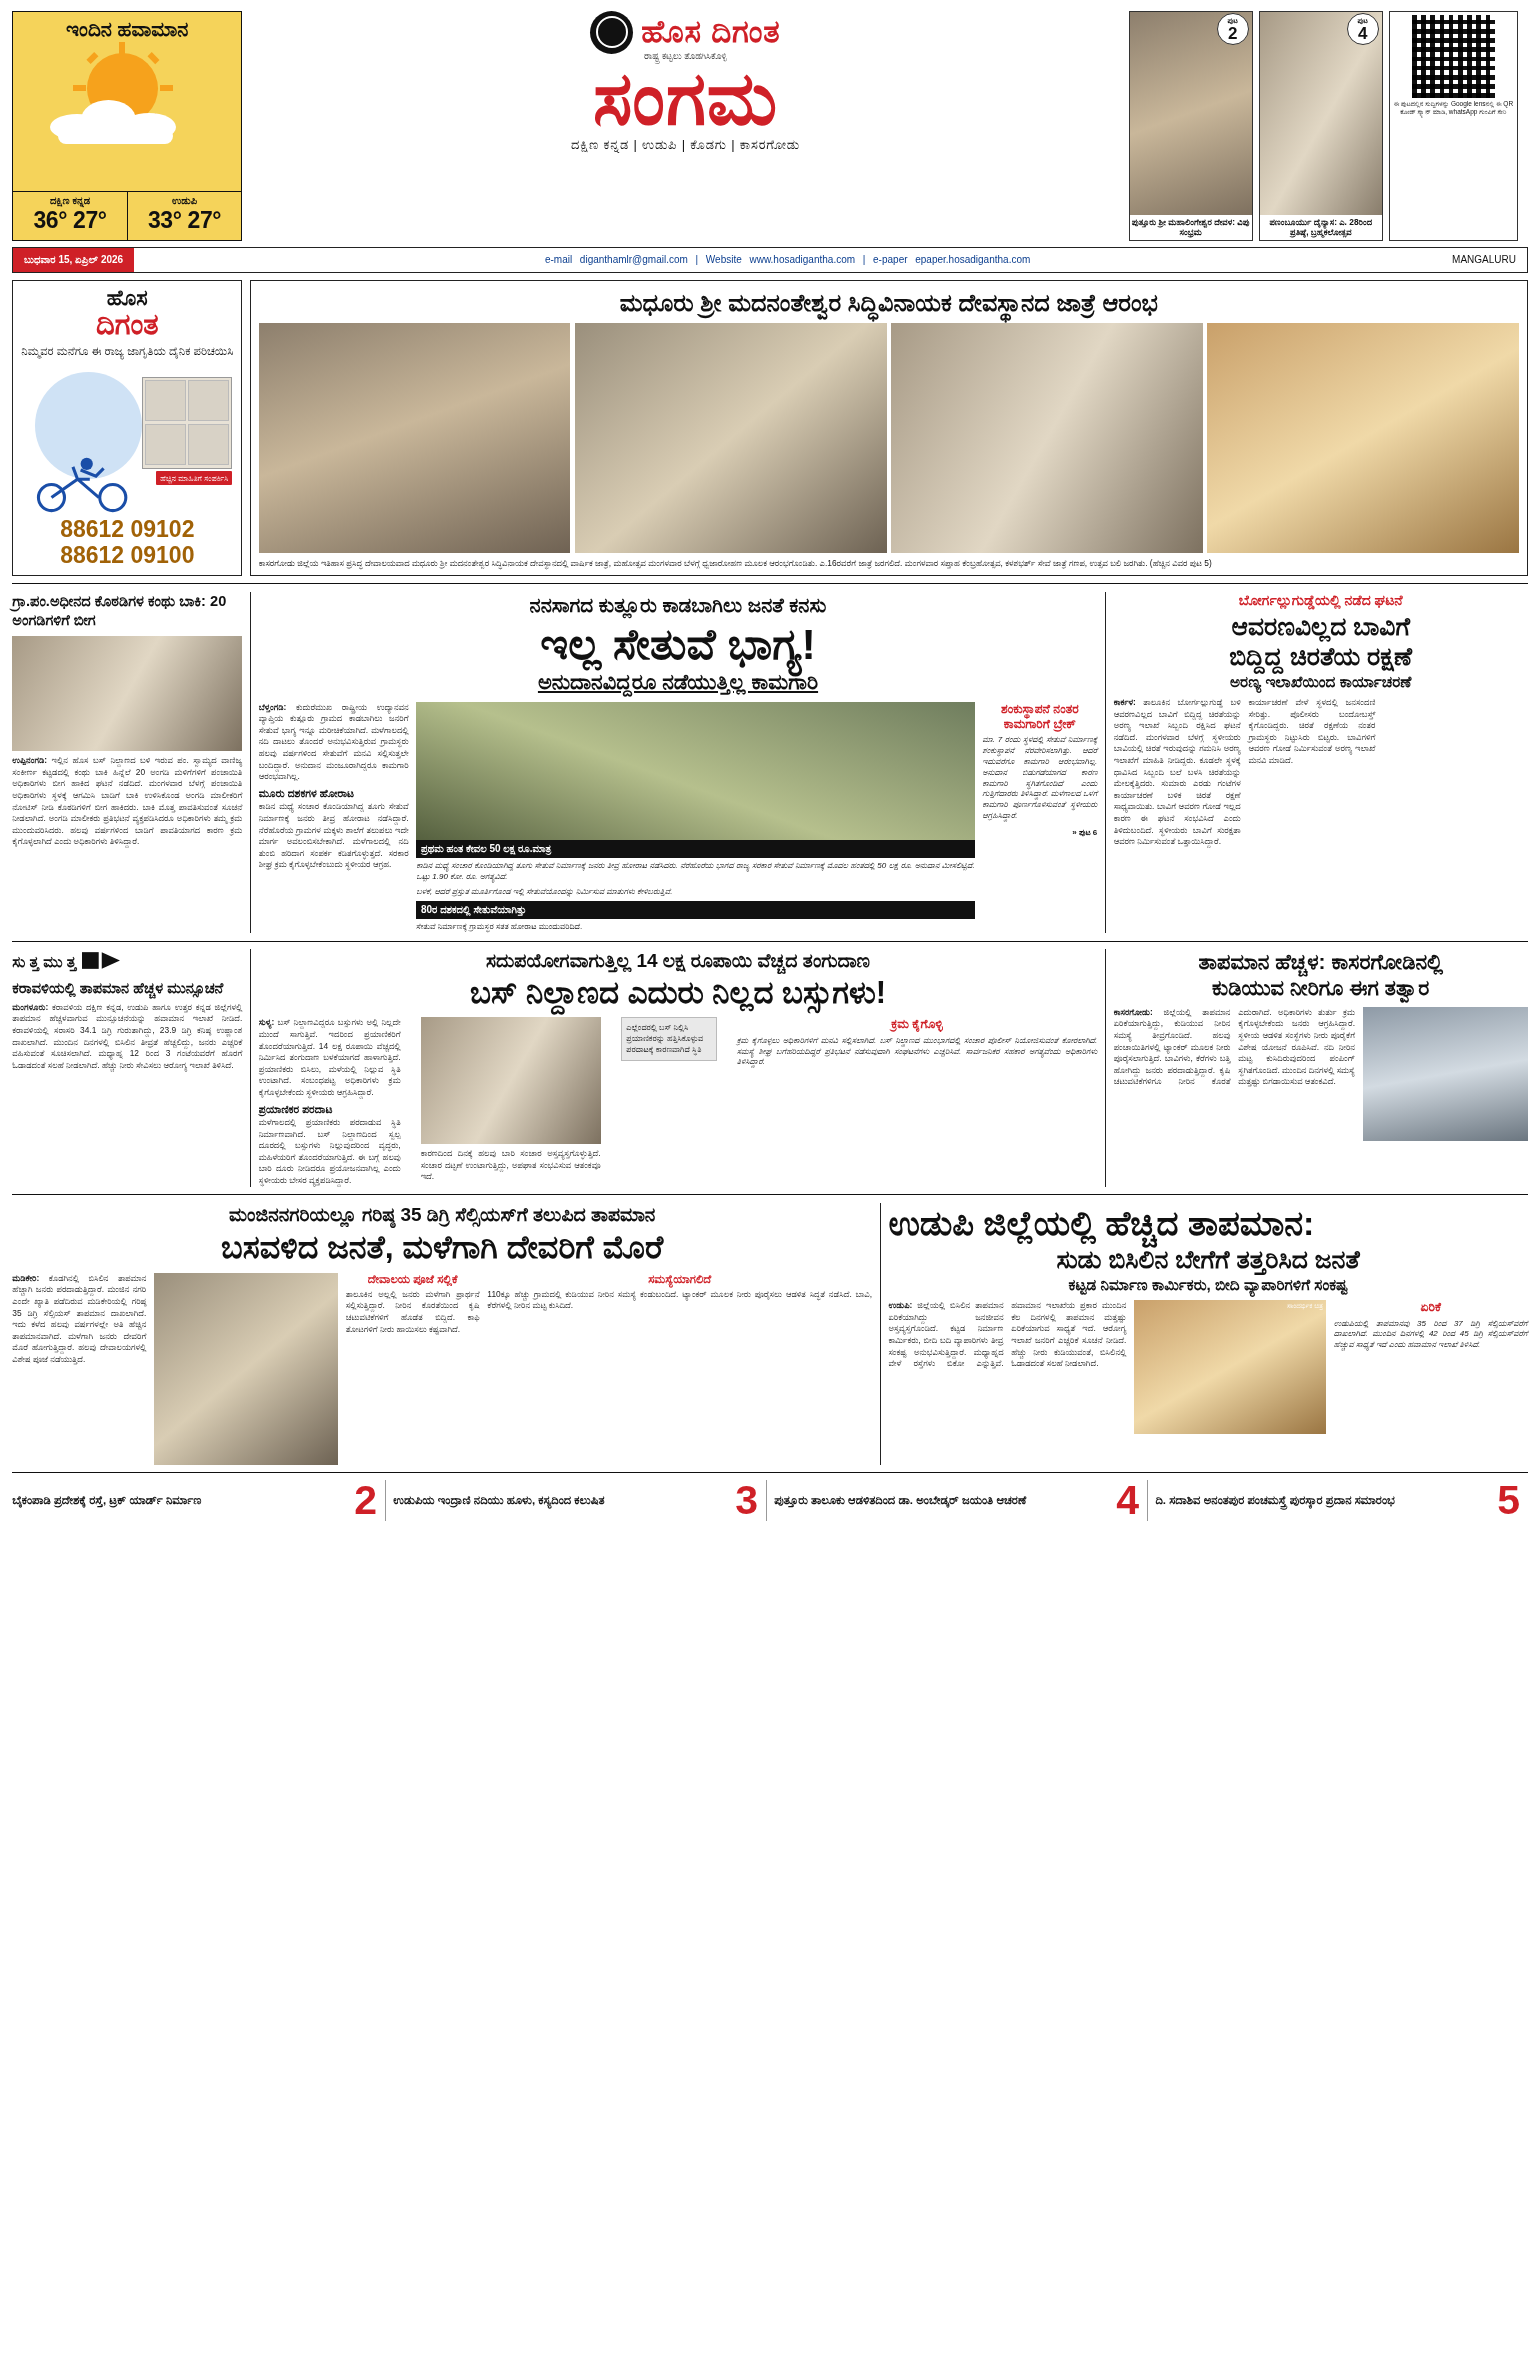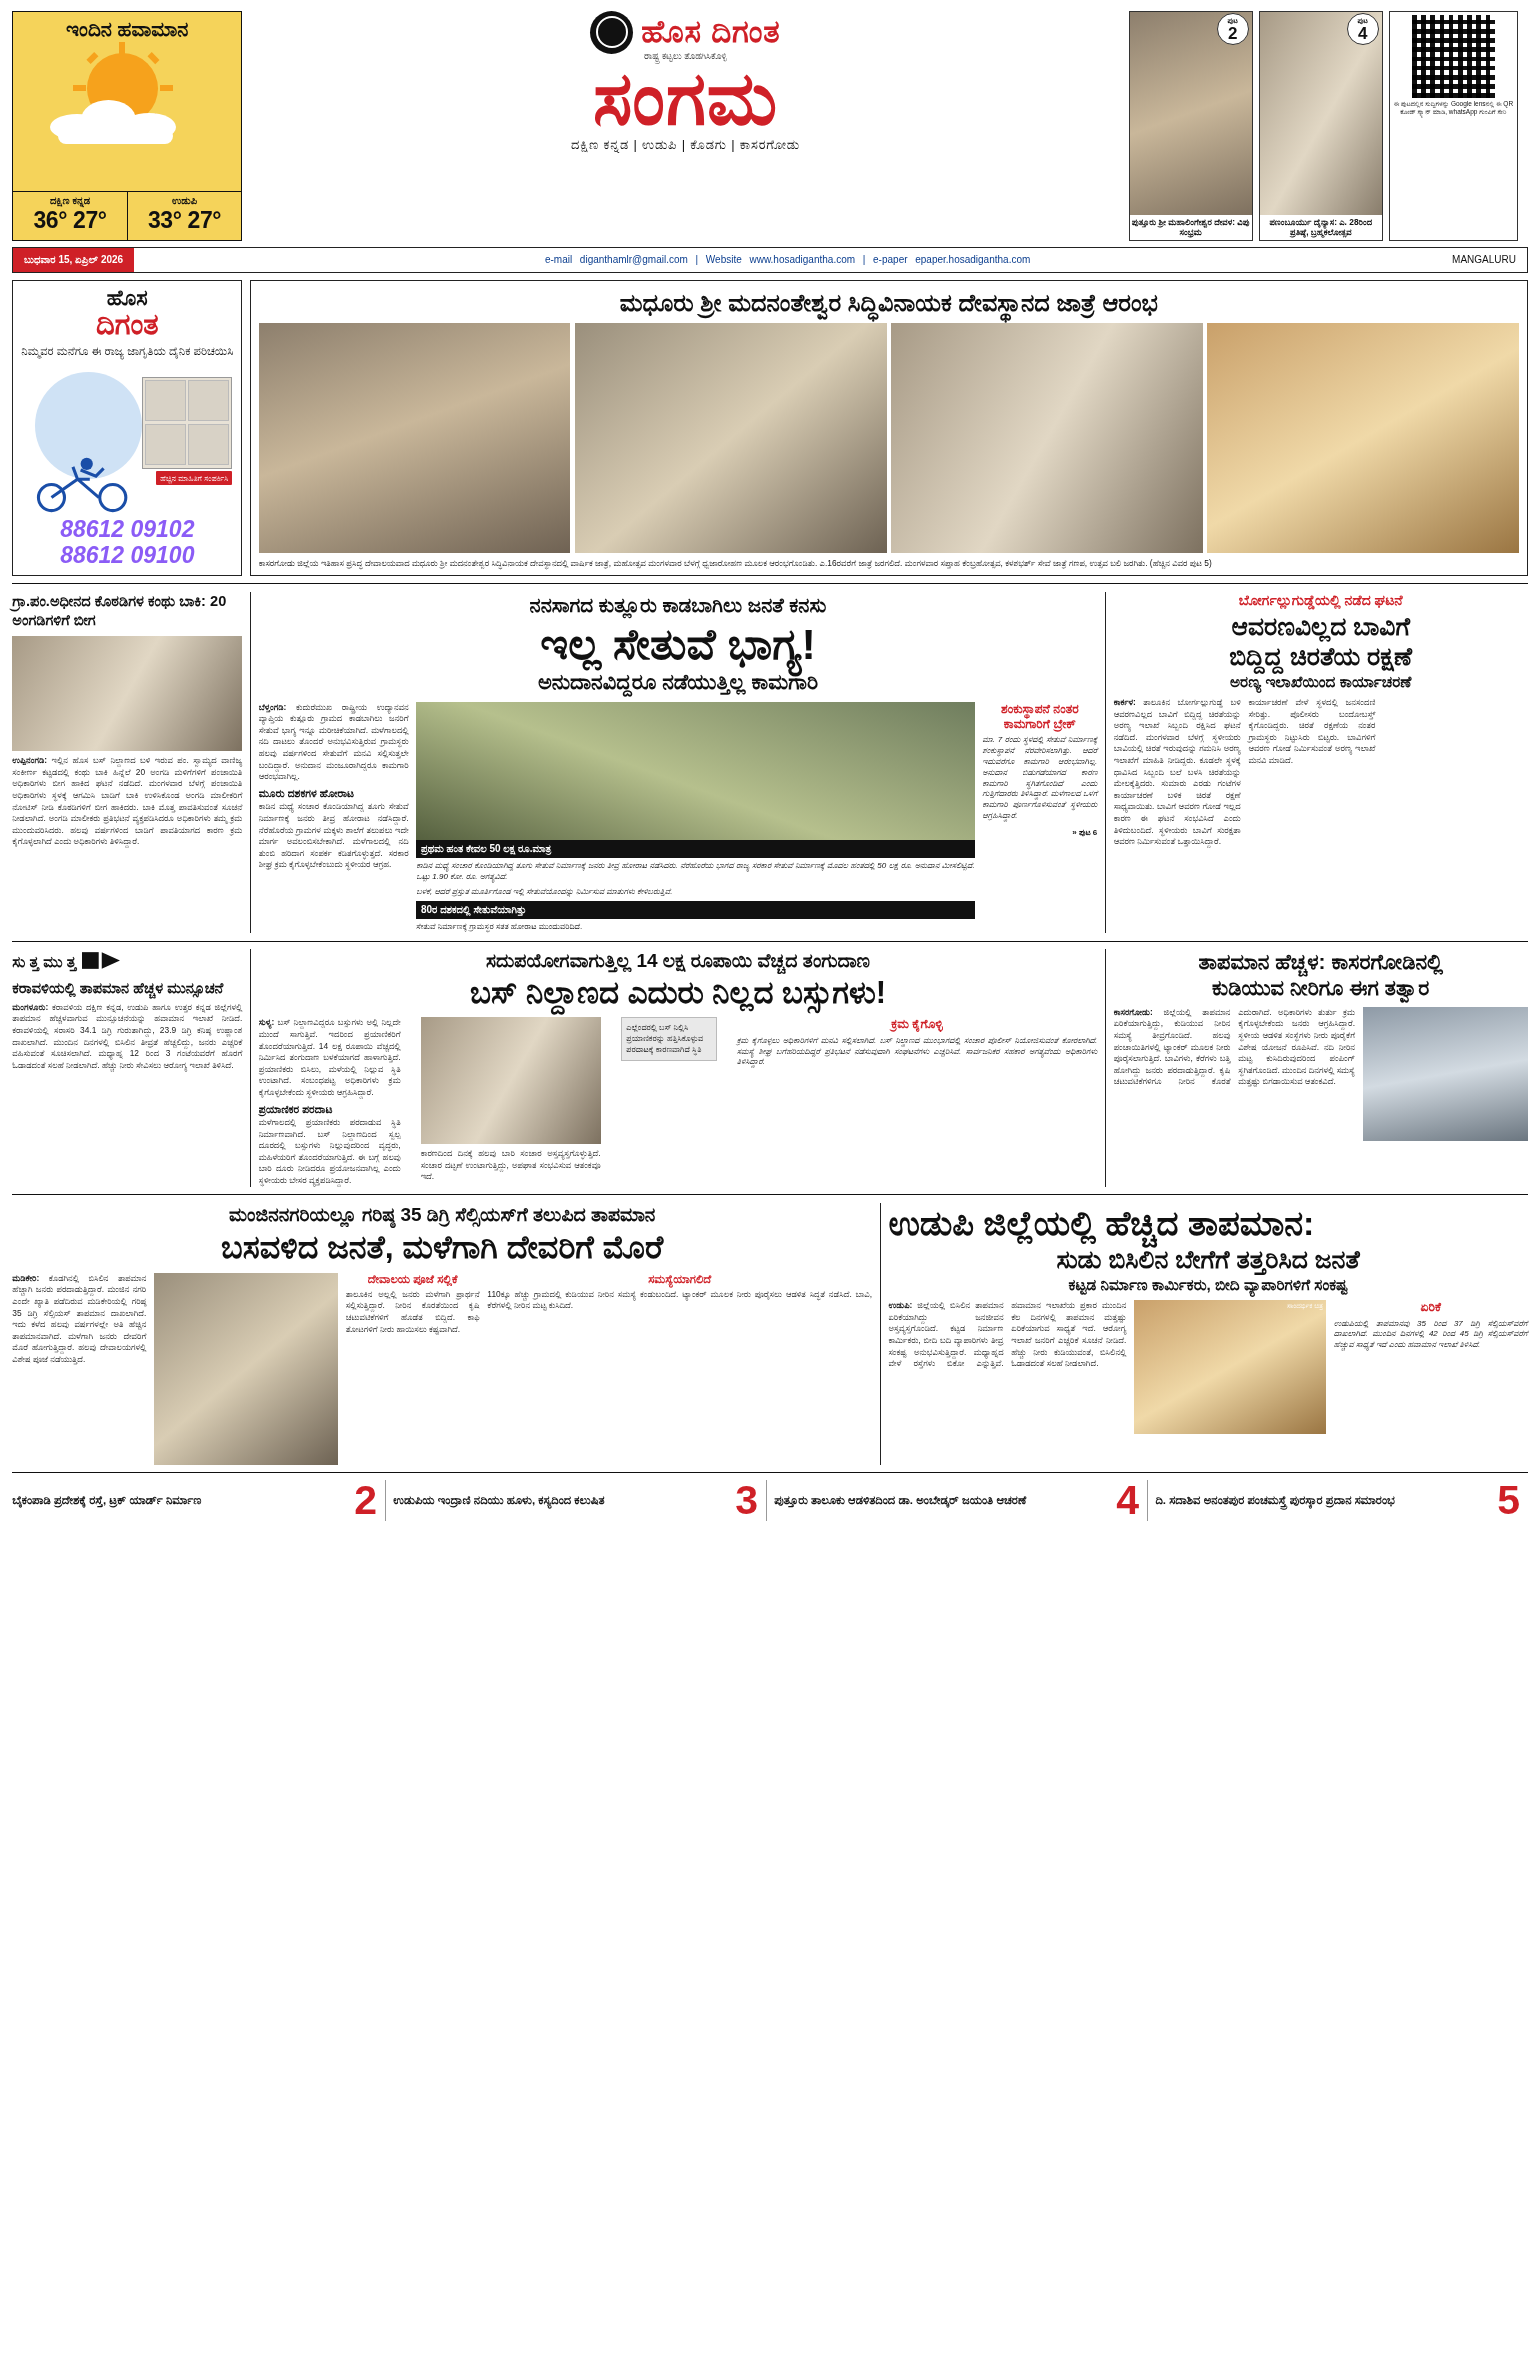--- a/index.html
+++ b/index.html
@@ -77,42 +77,42 @@
   .ad-logo-b { font-size:29px; font-weight:bold; color:#cf2027; line-height:1.05; }
   .ad-text { font-size:11.5px; line-height:1.35; margin-top:4.6px; }
   .ad-art { position:relative; height:153px; margin-top:4.6px; }
   .ad-circle { position:absolute; left:15.3px; top:7.7px; width:107px; height:107px; border-radius:50%; background:#cfe2f5; }
   .papers { position:absolute; right:3.1px; top:12.3px; width:90px; height:92px; background:#e8e2d6; border:0.8px solid #999;
             display:grid; grid-template-columns:1fr 1fr; grid-template-rows:1fr 1fr; gap:2.3px; padding:2.3px;}
   .papers i { background:#d8d2c6; border:0.8px solid #bbb; display:block; }
   .ad-badge { position:absolute; right:3.1px; top:107px; background:#cf2027; color:#fff; font-size:7.7px;
               padding:2.3px 3.8px; line-height:1.2; border-radius:1px; }
   .cyc { position:absolute; left:10.7px; bottom:4.6px; width:115px; height:60px; }
-  .phone { font-size:23px; font-weight:bold; color:#8b5cf6; line-height:1.12;font-style:italic; }
+  .phone { font-size:23px; font-weight:bold; color:#a16207; line-height:1.12; }
 
   .lead-main { flex:1; border:0.8px solid #222; padding:6.1px 7.7px 4.6px; }
   .lead-head { font-size:24px; font-weight:bold; text-align:center; line-height:1.22; color:#111; }
   .lead-photos { display:flex; gap:4.6px; margin-top:6.1px; height:230px; }
   .lead-photos .photo { flex:1; }
   .lead-cap { font-size:8.4px; line-height:1.4; margin-top:5.4px; text-align:justify; }
 
   
   .hr-thick { border-top:1.5px solid #111; margin:7.7px 0 0; }
 
   
   .band { display:flex; gap:7.7px; margin-top:7.7px; }
   .colA { width:230px; }
   .colB { flex:1; }
   .colC { width:414px; }
 
   .mini-head { font-size:14.6px; font-weight:bold; line-height:1.28; }
 
   .big-kicker { font-size:20px; font-weight:bold; text-align:center; line-height:1.3; }
   .big-title { font-size:43px; font-weight:bold; text-align:center; line-height:1.12; margin-top:1.5px; }
-  .big-sub { font-size:21px; font-weight:bold; text-align:center; line-height:1.25; margin-top:1.5px; }
+  .big-sub { font-size:21px; font-weight:bold; text-align:center; line-height:1.25; margin-top:1.5px;text-decoration:underline; }
 
   .redhead { color:#cf2027; font-weight:bold; text-align:center; }
 
   .boxgrey { background:#e9e9e9; border:0.8px solid #bbb; padding:4.6px; }
   .boxtitle-red { color:#cf2027; font-weight:bold; font-size:12.3px; line-height:1.25; text-align:center; }
 
   .capstrip { background:#111; color:#fff; font-size:10px; font-weight:bold; padding:3.1px 4.6px; }
 
   
   .pagestrip { display:flex; gap:7.7px; margin-top:7.7px; border-top:1.5px solid #111; padding-top:6.1px; }

